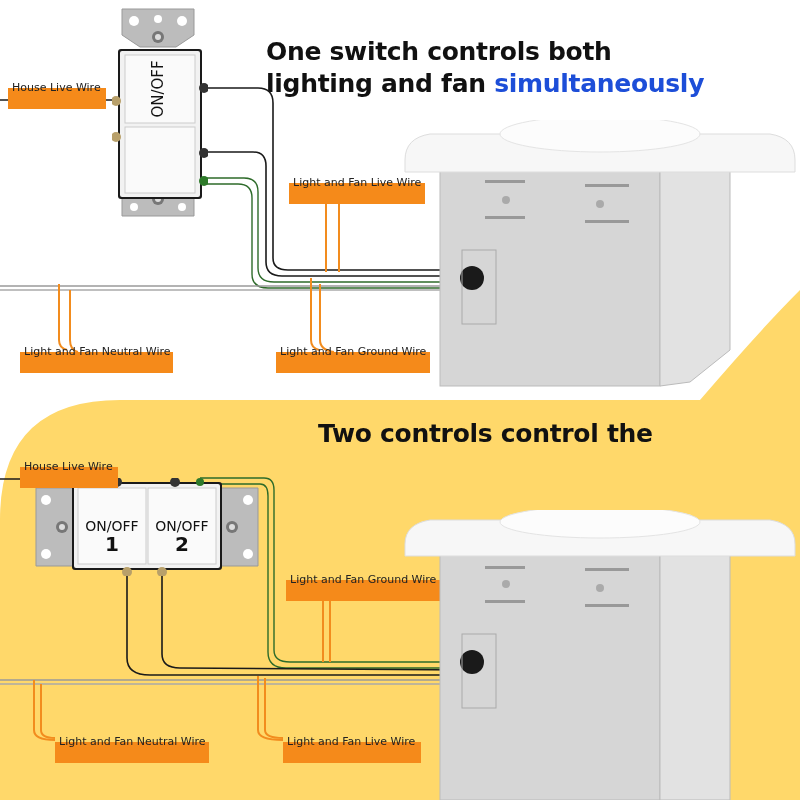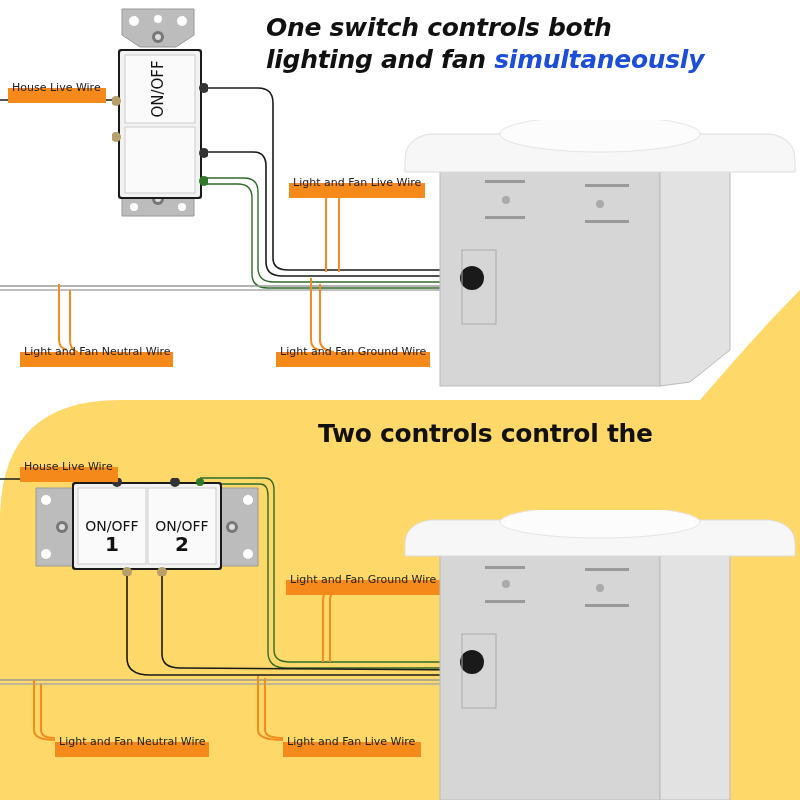--- a/index.html
+++ b/index.html
@@ -1,31 +1,31 @@
 <!DOCTYPE html>
 <html><head>
 <meta charset="utf-8">
 <style>
   html,body{margin:0;padding:0;}
   body{width:800px;height:800px;position:relative;overflow:hidden;background:#ffffff;font-family:"Liberation Sans",sans-serif;}
   .abs{position:absolute;}
   .title{font-weight:bold;font-size:25px;line-height:32px;color:#111;font-family:"DejaVu Sans",sans-serif;letter-spacing:-0.3px;}
   .accent{color:#1d4ed8;}
-  .label{position:absolute;font-size:11px;color:#222;background:#f58a1a;padding:0 4px;height:15px;line-height:8px;white-space:nowrap;font-family:"DejaVu Sans",sans-serif;}
+  .label{position:absolute;font-size:11px;color:#222;background:#f58a1a;padding:0 4px;height:21px;line-height:8px;white-space:nowrap;font-family:"DejaVu Sans",sans-serif;}
   .label span{position:relative;top:-4px;}
   .switch-text{font-family:"DejaVu Sans",sans-serif;color:#111;}
 </style>
 </head>
 <body>
 
 <svg class="abs" style="left:0;top:0" width="800" height="800" viewBox="0 0 800 800">
   <path d="M0 800 L0 520 Q0 400 120 400 L700 400 Q760 330 800 290 L800 800 Z" fill="#ffd86a"></path>
 </svg>
 
-<div class="abs title" style="left:266px;top:12px;font-style:italic;">
+<div class="abs title" style="left:266px;top:36px;">
   <div>One switch controls both</div>
   <div><span>lighting and fan </span><span class="accent">simultaneously</span></div>
 </div>
 
 <svg class="abs" style="left:0;top:0" width="800" height="400">
 
   <line x1="0" y1="100" x2="114" y2="100" stroke="#1a1a1a" stroke-width="1.6"></line>
 
   <path d="M204 88 L258 88 Q273 88 273 103 L273 258 Q273 270 288 270 L468 270" fill="none" stroke="#1a1a1a" stroke-width="1.6"></path>
 

